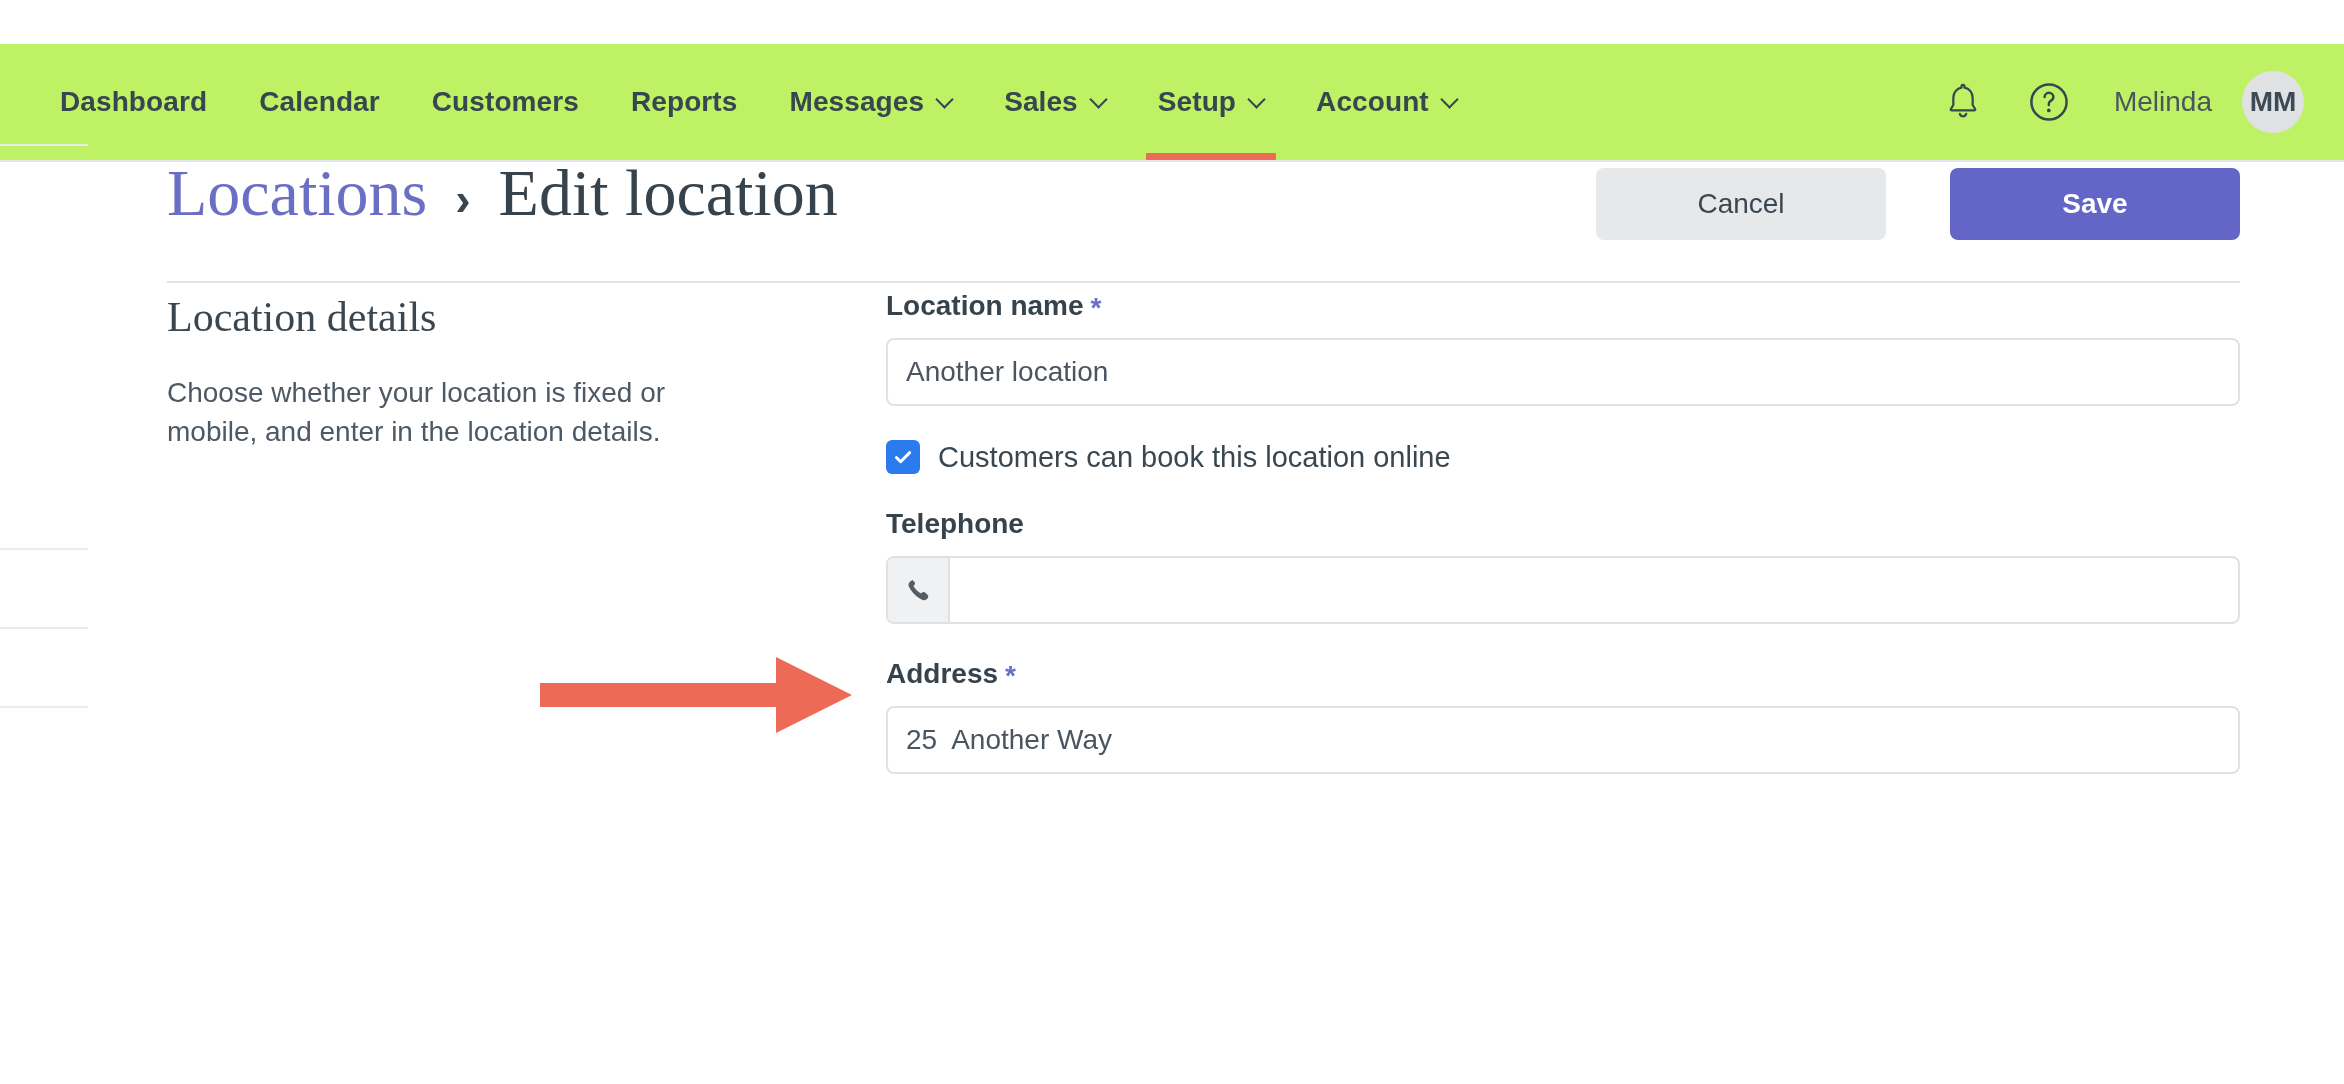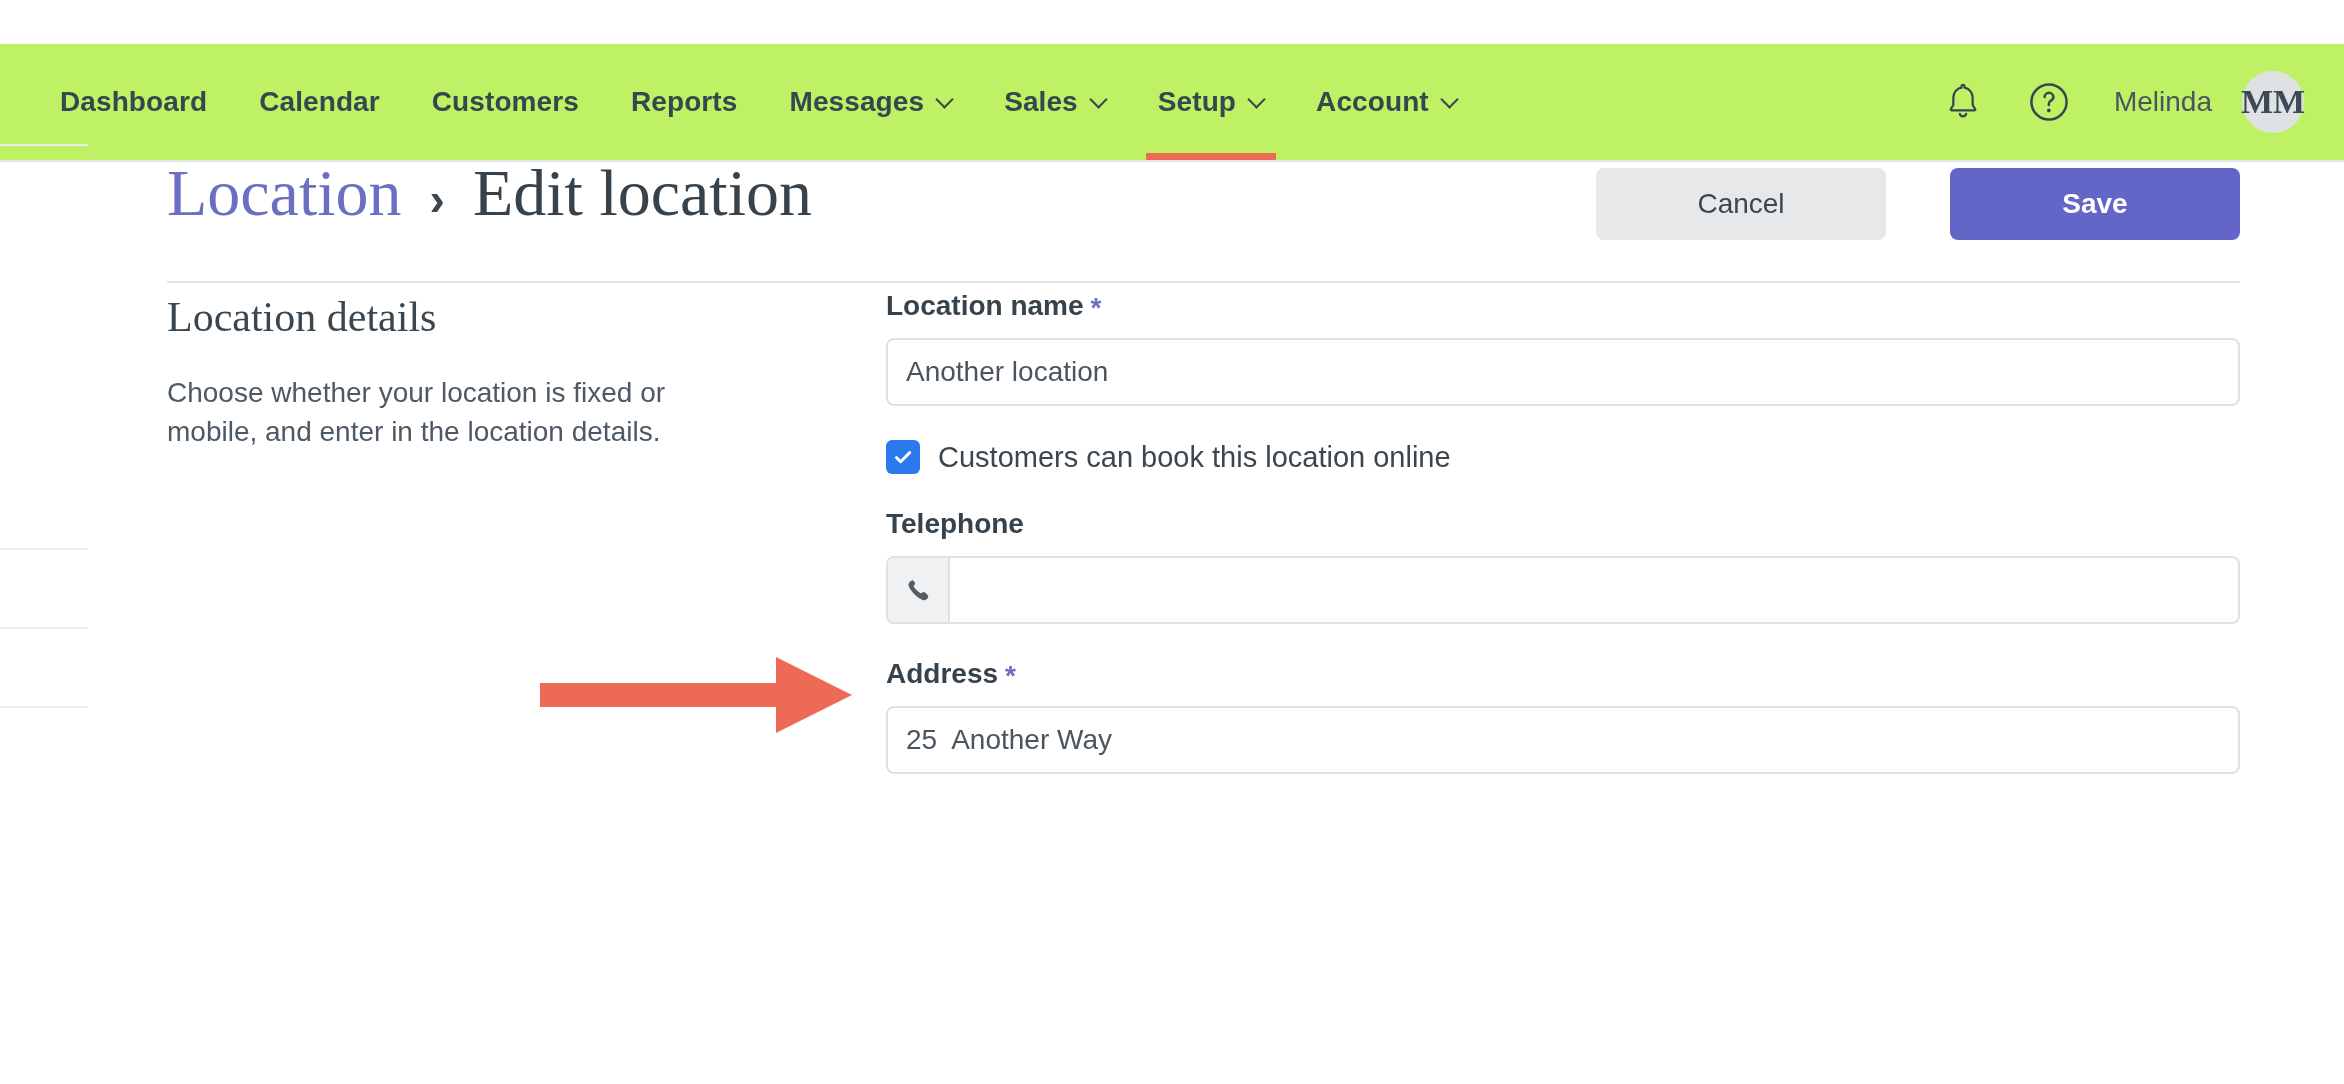--- a/index.html
+++ b/index.html
@@ -114,25 +114,24 @@
   }
 
   .avatar {
     width: 62px;
     height: 62px;
     border-radius: 50%;
     background: #e0e1e3;
     display: flex;
     align-items: center;
     justify-content: center;
-    font-size: 34px;
+    font-size: 28px;
     font-weight: 700;
     color: #3c4a55;
     cursor: pointer;
-    font-family: Liberation Serif, serif;
   }
 
   
   .bg-lines {
     position: absolute;
     left: 0;
     top: 118px;
     width: 88px;
     height: 966px;
     overflow: hidden;
@@ -481,21 +480,21 @@
 
   <div class="bg-lines">
     <div class="bg-line" style="top: 26px;"></div>
     <div class="bg-line" style="top: 430px;"></div>
     <div class="bg-line" style="top: 509px;"></div>
     <div class="bg-line" style="top: 588px;"></div>
   </div>
 
   <div class="page-header">
     <div class="breadcrumb">
-      <span class="crumb-link">Location</span>
+      <span class="crumb-link">Locations</span>
       <span class="crumb-sep">›</span>
       <span class="crumb-current">Edit location</span>
     </div>
 
     <div class="header-actions">
       <button class="btn btn-cancel">Cancel</button>
       <button class="btn btn-save">Save</button>
     </div>
   </div>
 

